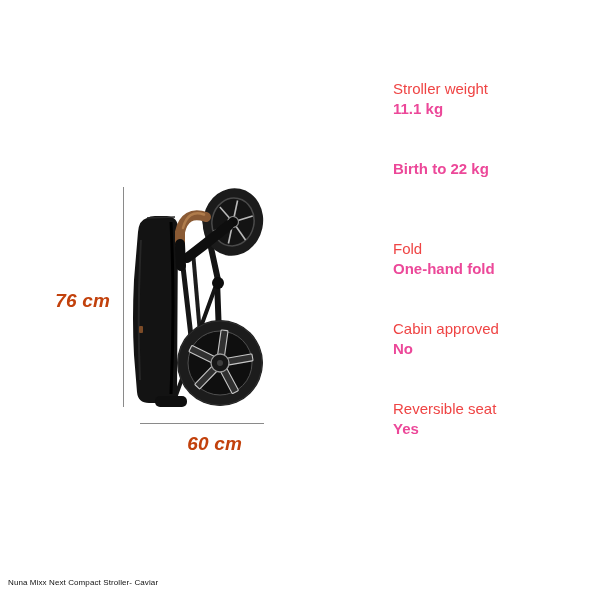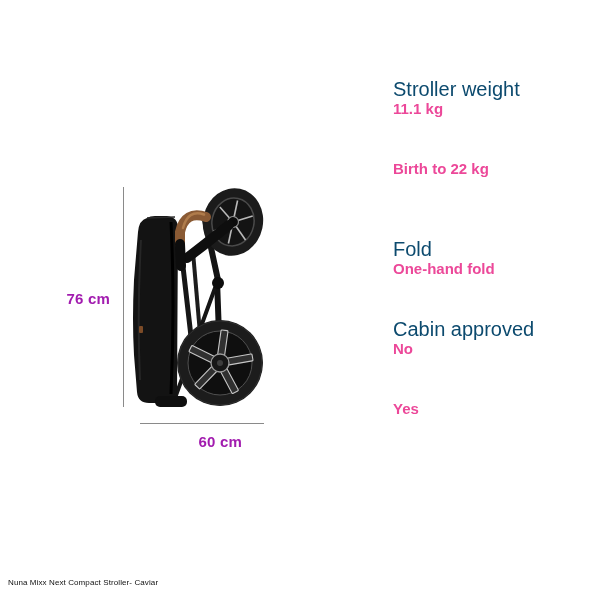--- a/index.html
+++ b/index.html
@@ -14,33 +14,34 @@
   
   .vline{
     position:absolute;left:123px;top:187px;width:1px;height:220px;
     background:#8a8a8a;
   }
   .hline{
     position:absolute;left:140px;top:423px;width:124px;height:1px;
     background:#8a8a8a;
   }
   .dim{
-    position:absolute;font-size:15px;font-weight:700;color:#a21caf;
+    position:absolute;font-size:19px;font-weight:700;color:#c2410c;
     letter-spacing:.2px;
+    font-style:italic;
   }
   .dim-h{left:52px;top:290px;width:58px;text-align:right;}
   .dim-w{left:162px;top:433px;width:80px;text-align:right;}
 
   .stroller{position:absolute;left:125px;top:180px;width:150px;height:235px;}
 
   
   .specs{position:absolute;left:393px;top:79px;width:190px;}
   .spec-row{height:80px;}
   .spec-label{
-    font-size:20px;line-height:20px;font-weight:400;color:#0c4a6e;
+    font-size:15px;line-height:20px;font-weight:400;color:#ef4444;
   }
   .spec-value{
     font-size:15px;line-height:20px;font-weight:700;color:#ec4899;
   }
 
   
   .caption{
     position:absolute;left:8px;top:578px;
     font-size:8px;line-height:10px;color:#111;letter-spacing:.1px;
   }
@@ -135,19 +136,20 @@
     <div class="spec-label">Fold</div>
     <div class="spec-value">One-hand fold</div>
   </div>
 
   <div class="spec-row">
     <div class="spec-label">Cabin approved</div>
     <div class="spec-value">No</div>
   </div>
 
   <div class="spec-row">
+    <div class="spec-label">Reversible seat</div>
     <div class="spec-value">Yes</div>
   </div>
 
 </div>
 
   <div class="caption">Nuna Mixx Next Compact Stroller- Caviar</div>
 </div>
 
 </body></html>

